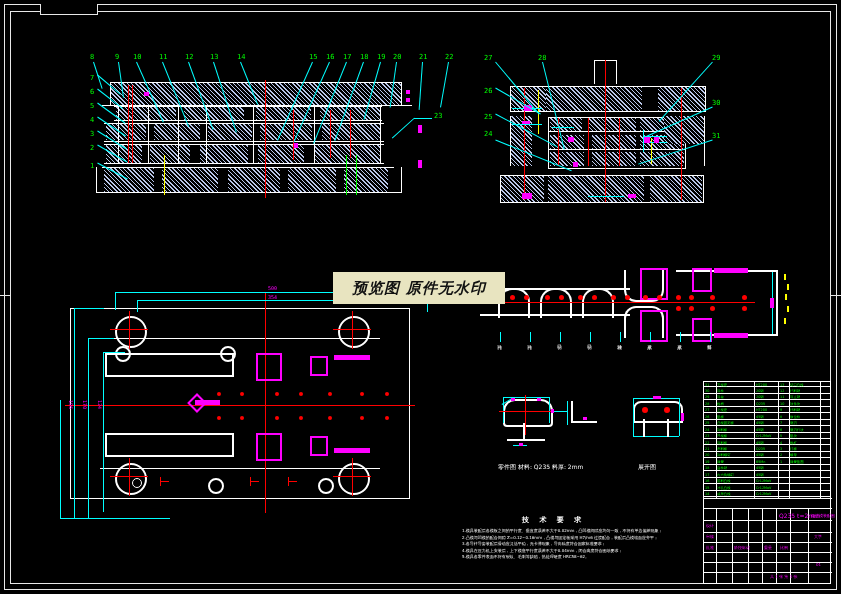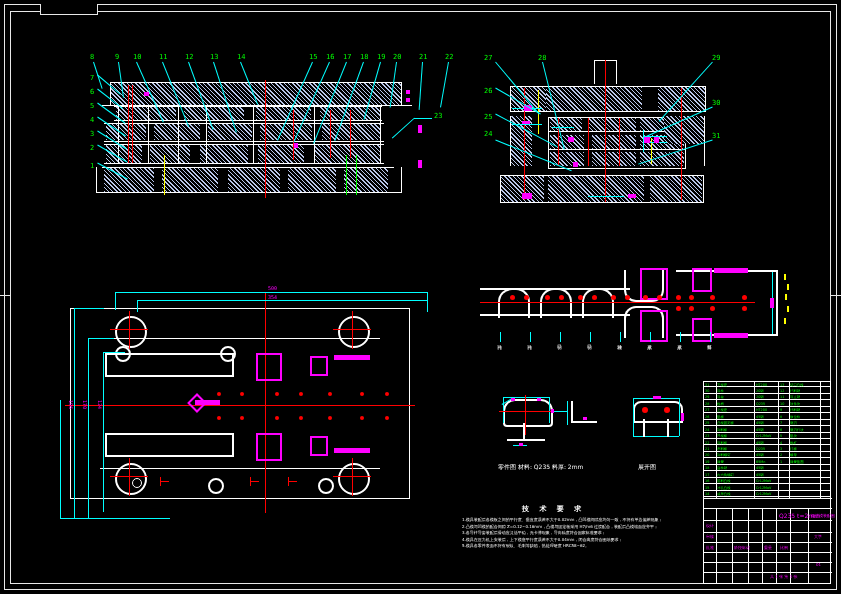--- a/index.html
+++ b/index.html
@@ -25,21 +25,21 @@
      background-image:repeating-linear-gradient(45deg,#b9c6e8 0,#b9c6e8 1px,transparent 1px,transparent 3px);
   }
   .lbl{position:absolute;color:#00ff00;font-size:7px;line-height:7px;font-family:"DejaVu Sans Mono","Liberation Mono",monospace;white-space:nowrap;}
   .dimtxt{position:absolute;color:#ff00ff;font-size:5px;line-height:5px;font-family:"DejaVu Sans Mono","Liberation Mono",monospace;white-space:nowrap;}
   .stxt{position:absolute;color:#ffffff;font-size:5px;line-height:6px;font-family:"DejaVu Sans","Liberation Sans",sans-serif;white-space:nowrap;}
   .vtxt{position:absolute;color:#ffffff;font-size:4.5px;line-height:5px;writing-mode:vertical-rl;font-family:"DejaVu Sans","Liberation Sans",sans-serif;white-space:nowrap;}
   
   #watermark{left:333px;top:272px;width:172px;height:32px;background:#e8e4c0;display:flex;align-items:center;justify-content:center;}
   #watermark span{color:#111;font-size:15px;font-style:italic;font-weight:bold;letter-spacing:1px;font-family:"DejaVu Sans","Liberation Sans",sans-serif;}
   
-  #technotes{left:462px;top:504px;width:240px;text-decoration:underline;}
+  #technotes{left:462px;top:515px;width:240px;text-decoration:underline;}
   #technotes .tn-title{color:#ffffff;font-size:7px;letter-spacing:4px;text-align:left;margin-left:60px;margin-bottom:3px;font-weight:bold;}
   #technotes .tn-item{color:#ffffff;font-size:4px;line-height:6.5px;white-space:nowrap;transform-origin:left center;}
   
   #titleblock{left:703px;top:381px;width:128px;height:203px;border:1px solid #ffffff;box-sizing:border-box;}
   #bom{position:absolute;left:0;top:0;width:100%;height:116px;}
   .bomrow{position:absolute;left:0;width:100%;height:5.4px;border-bottom:1px solid #ffffff;box-sizing:border-box;}
   .bomcell{position:absolute;top:0.6px;color:#00ff00;font-size:3.4px;line-height:4px;font-family:"DejaVu Sans","Liberation Sans",sans-serif;white-space:nowrap;overflow:hidden;}
   .vline{position:absolute;width:1px;background:#ffffff;}
   .hline{position:absolute;height:1px;background:#ffffff;}
   .tbtxt{position:absolute;color:#ff00ff;font-size:4px;line-height:5px;font-family:"DejaVu Sans","Liberation Sans",sans-serif;white-space:nowrap;}
@@ -460,20 +460,23 @@
     <div class="abs cy" style="left:8px;top:43px;width:46px;height:1px;"></div>
     <div class="abs rd" style="left:17px;top:14px;width:6px;height:6px;border-radius:50%;"></div>
     <div class="abs rd" style="left:39px;top:14px;width:6px;height:6px;border-radius:50%;"></div>
     <div class="abs w" style="left:18px;top:26px;width:2px;height:18px;"></div>
     <div class="abs w" style="left:42px;top:26px;width:2px;height:18px;"></div>
     <div class="abs mg" style="left:28px;top:3px;width:8px;height:3px;"></div>
     <div class="abs mg" style="left:56px;top:20px;width:3px;height:8px;"></div>
   </div>
   <div class="stxt" style="left:638px;top:464px;font-size:6px;">展开图</div>
 
+  <div class="abs" id="watermark">
+    <span>预览图 原件无水印</span>
+  </div>
 
   <div class="abs" id="technotes">
     <div class="tn-title">技 术 要 求</div>
     <div class="tn-item">1.模具装配后各模板之间的平行度、垂直度误差不大于0.02mm，凸凹模间隙应均匀一致，不得有单边偏差现象；</div>
     <div class="tn-item">2.凸模与凹模的配合间隙 Z=0.12~0.16mm，凸模与固定板采用 H7/m6 过渡配合，装配后凸模端面应齐平；</div>
     <div class="tn-item">3.各导柱导套装配后滑动应灵活平稳，无卡滞现象，导向精度符合国家标准要求；</div>
     <div class="tn-item">4.模具在压力机上安装后，上下模座平行度误差不大于0.04mm，闭合高度符合图纸要求；</div>
     <div class="tn-item">5.模具各零件表面不得有裂纹、毛刺等缺陷，热处理硬度 HRC58~62。</div>
   </div>
 

